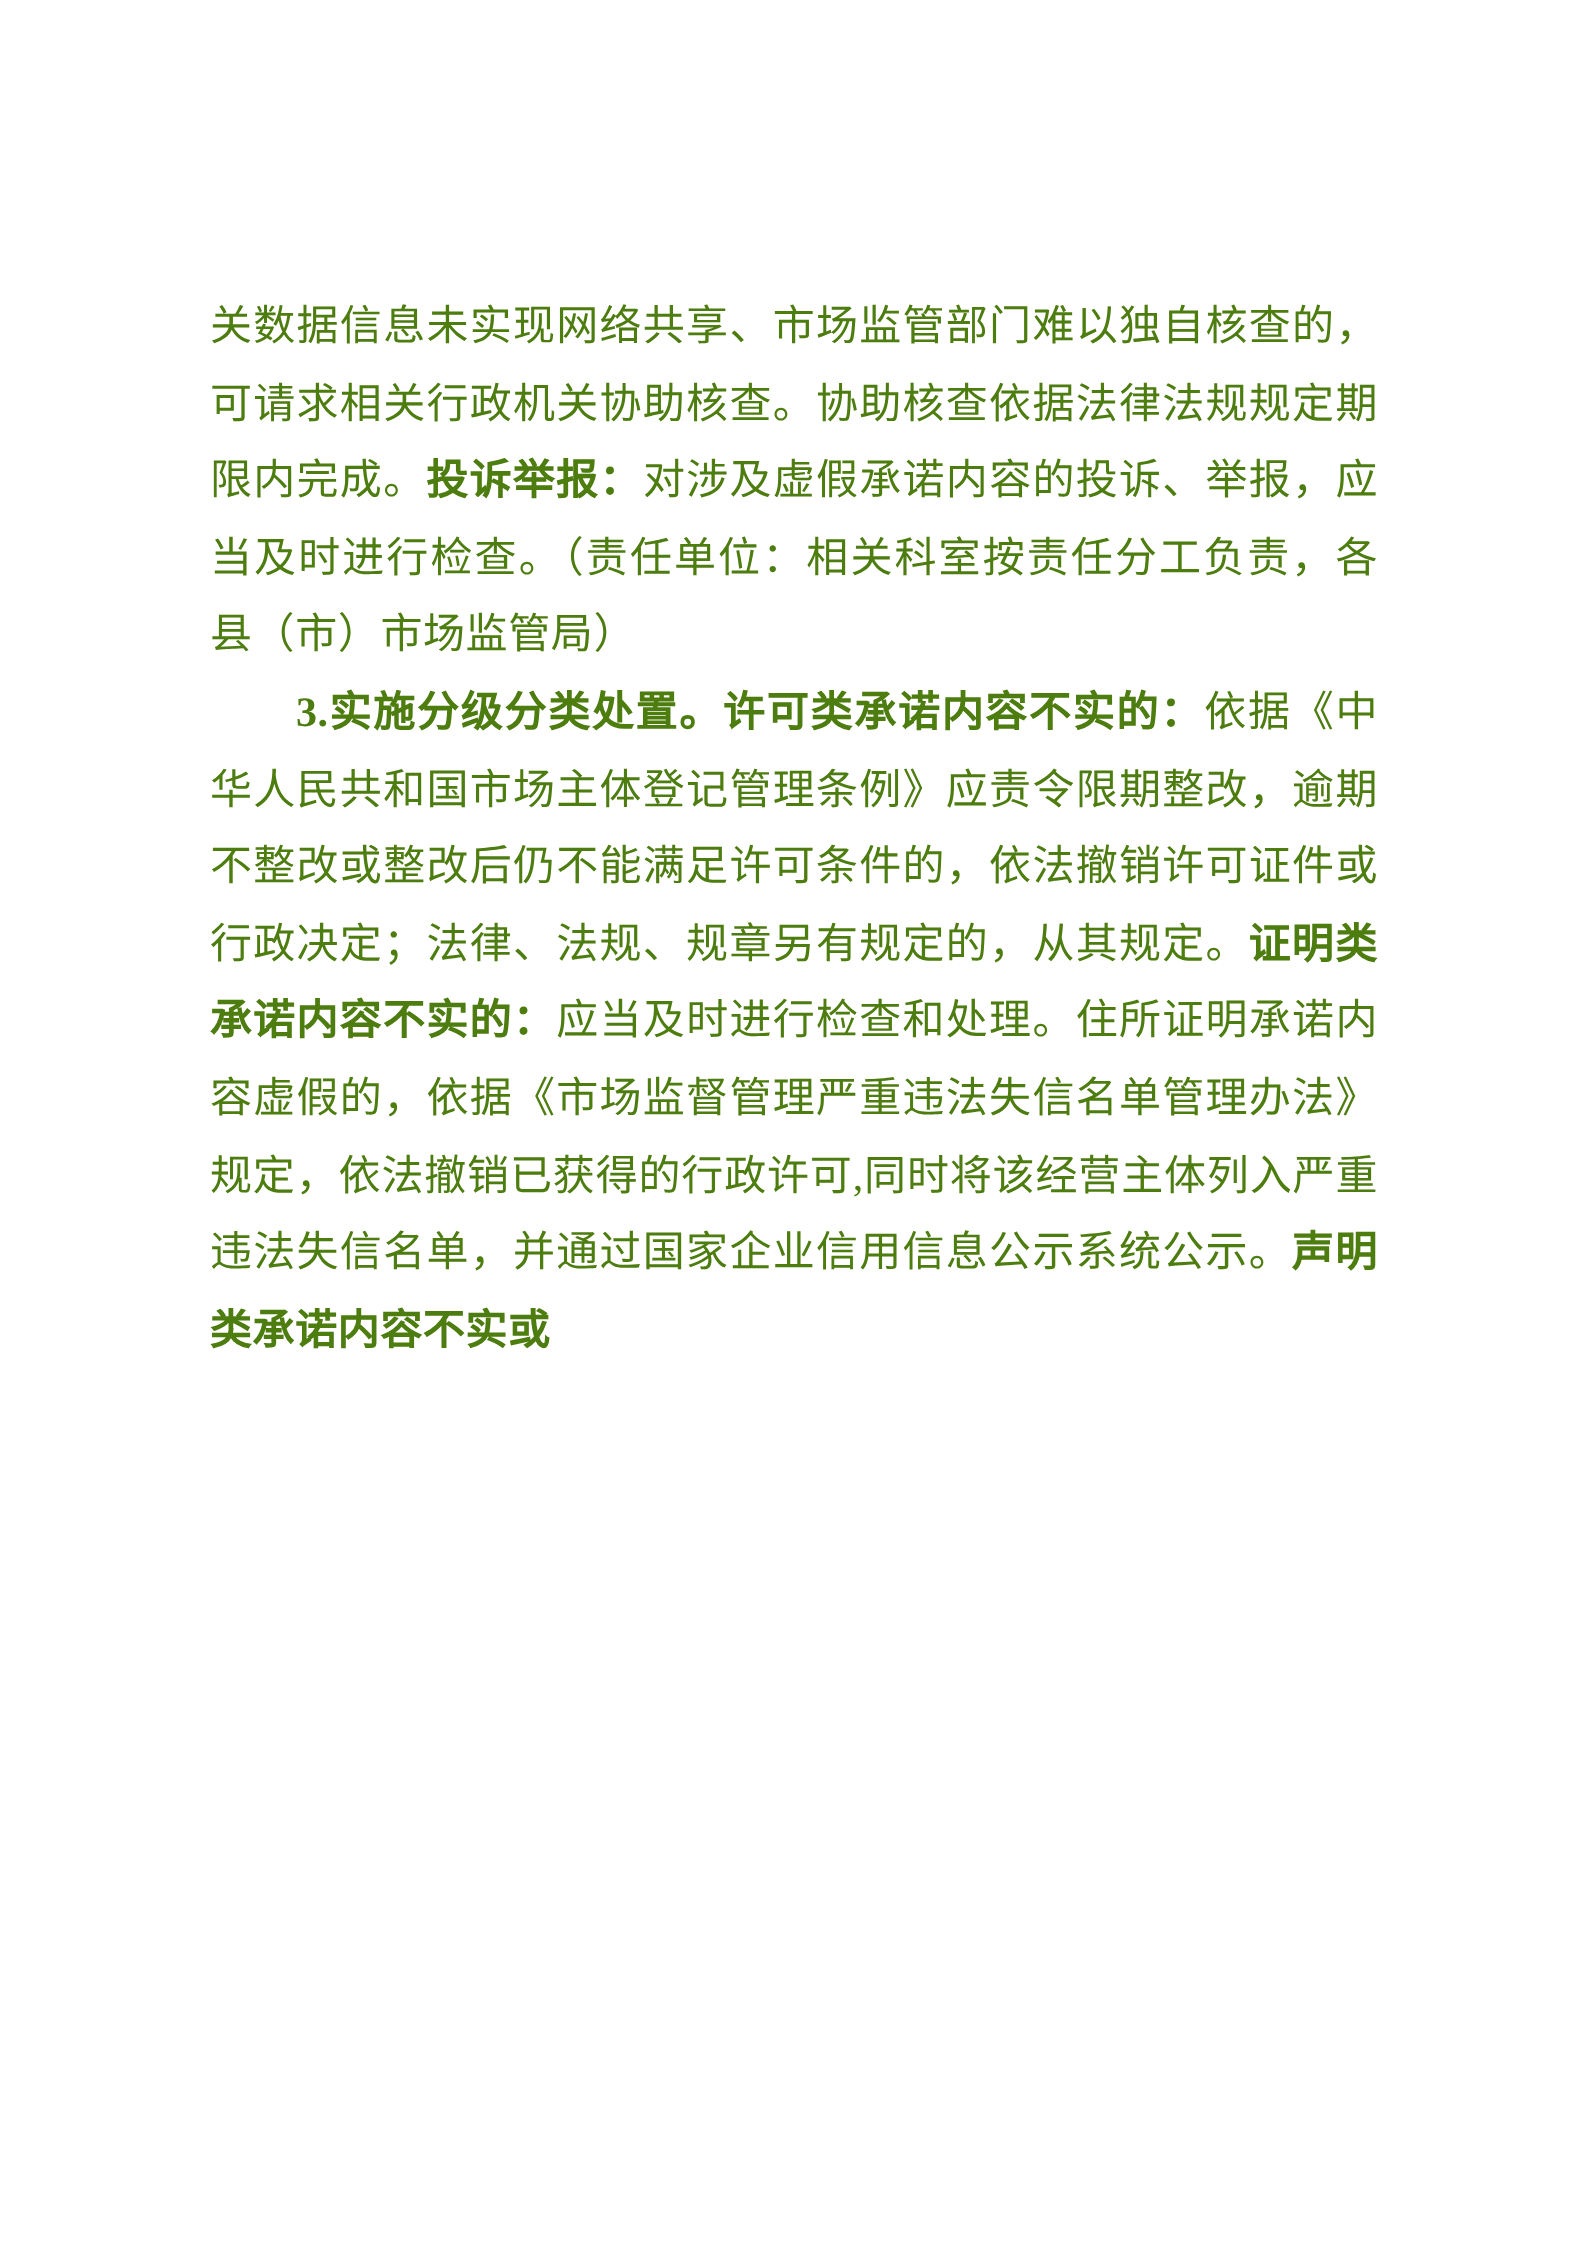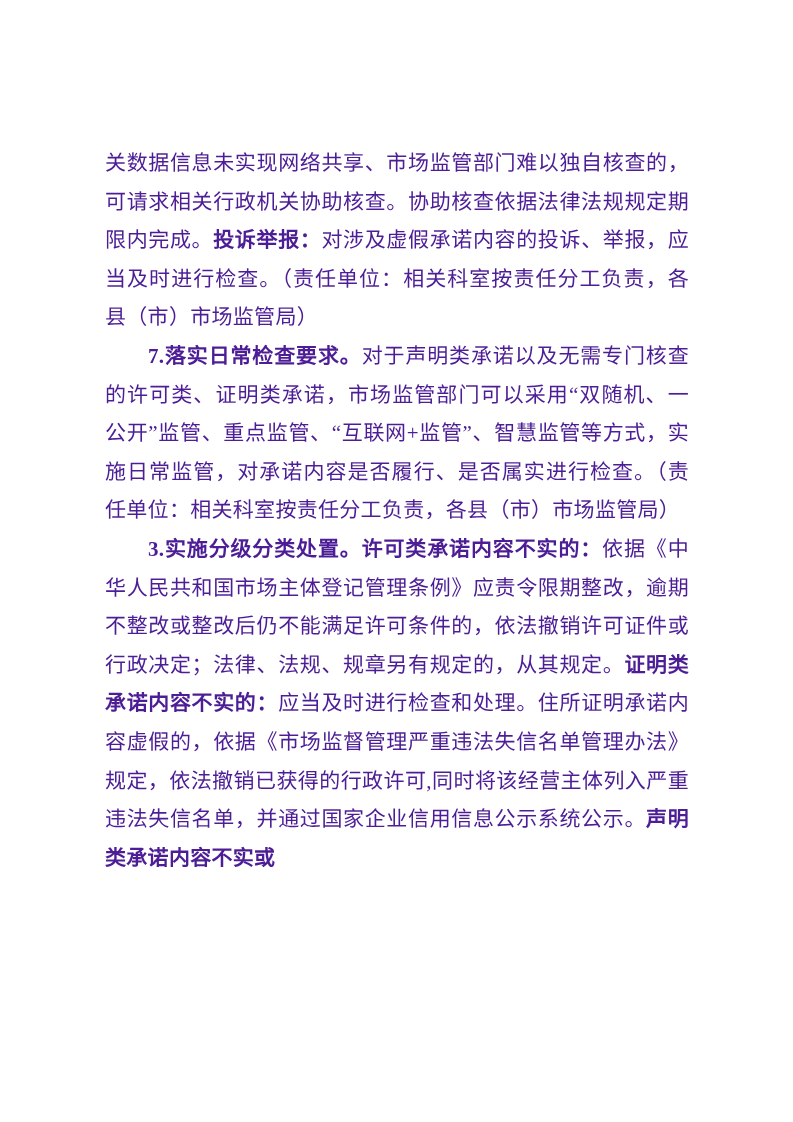--- a/index.html
+++ b/index.html
@@ -13,21 +13,21 @@
     height: 1122px;
     background: #ffffff;
     overflow: hidden;
     font-family: "Liberation Serif", "DejaVu Serif", serif;
   }
   .content {
     position: absolute;
     top: 144px;
     left: 105px;
     width: 584px;
-    color: #4c1d95;
+    color: #4d7c0f;
   }
   .para {
     margin: 0;
     font-size: 21px;
     line-height: 38.6px;
     text-align: justify;
     letter-spacing: 0.3px;
     word-break: break-all;
   }
   .para.indent {
@@ -40,23 +40,20 @@
 </head>
 <body>
 
 <div class="page">
   <div class="content">
 
     <p class="para">
       <span class="run">关数据信息未实现网络共享、市场监管部门难以独自核查的，可请求相关行政机关协助核查。协助核查依据法律法规规定期限内完成。</span><span class="run bold">投诉举报：</span><span class="run">对涉及虚假承诺内容的投诉、举报，应当及时进行检查。</span><span class="run kaiti">（责任单位：相关科室按责任分工负责，各县（市）市场监管局）</span>
     </p>
 
-    <p class="para indent">
-      <span class="run bold">7.落实日常检查要求。</span><span class="run">对于声明类承诺以及无需专门核查的许可类、证明类承诺，市场监管部门可以采用“双随机、一公开”监管、重点监管、“互联网+监管”、智慧监管等方式，实施日常监管，对承诺内容是否履行、是否属实进行检查。</span><span class="run kaiti">（责任单位：相关科室按责任分工负责，各县（市）市场监管局）</span>
-    </p>
 
 
 
     <p class="para indent">
       <span class="run bold">3.实施分级分类处置。许可类承诺内容不实的：</span><span class="run">依据《中华人民共和国市场主体登记管理条例》应责令限期整改，逾期不整改或整改后仍不能满足许可条件的，依法撤销许可证件或行政决定；法律、法规、规章另有规定的，从其规定。</span><span class="run bold">证明类承诺内容不实的：</span><span class="run">应当及时进行检查和处理。住所证明承诺内容虚假的，依据《市场监督管理严重违法失信名单管理办法》规定，依法撤销已获得的行政许可,同时将该经营主体列入严重违法失信名单，并通过国家企业信用信息公示系统公示。</span><span class="run bold">声明类承诺内容不实或</span>
     </p>
 
   </div>
 </div>
 

